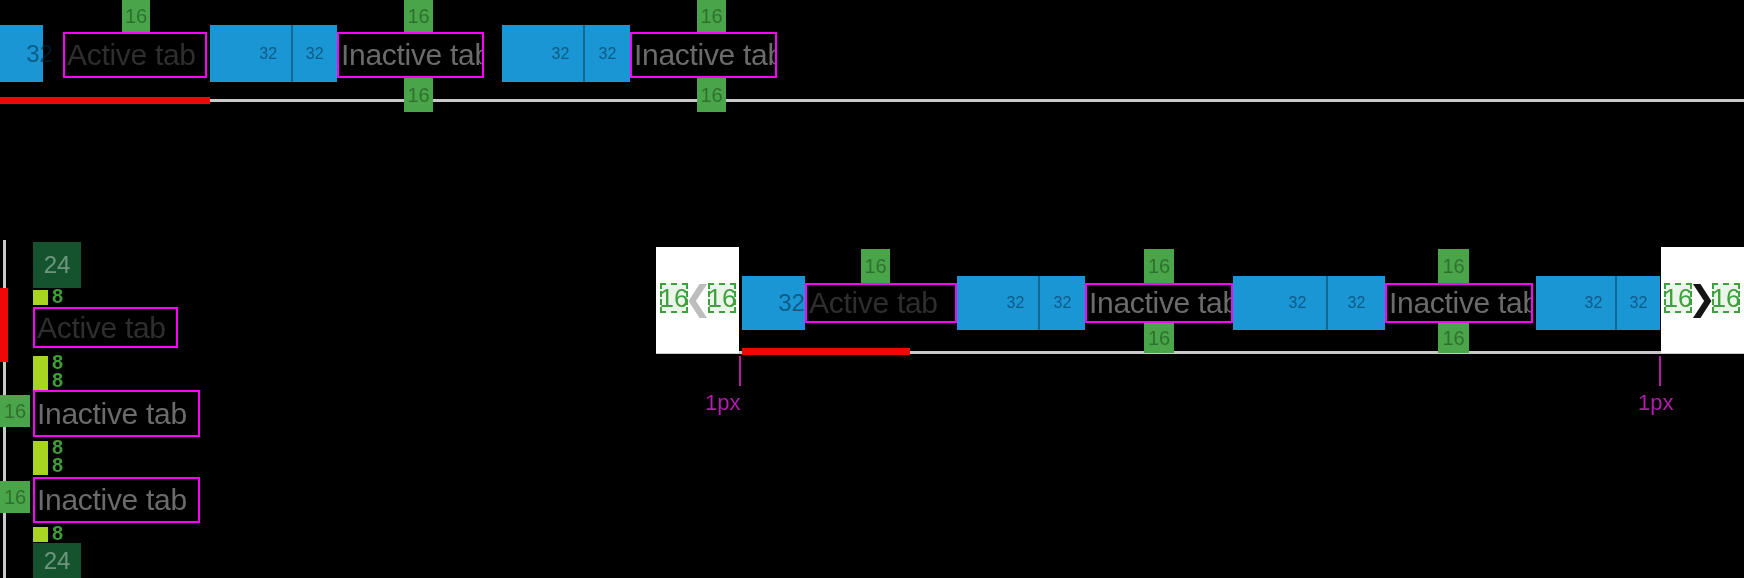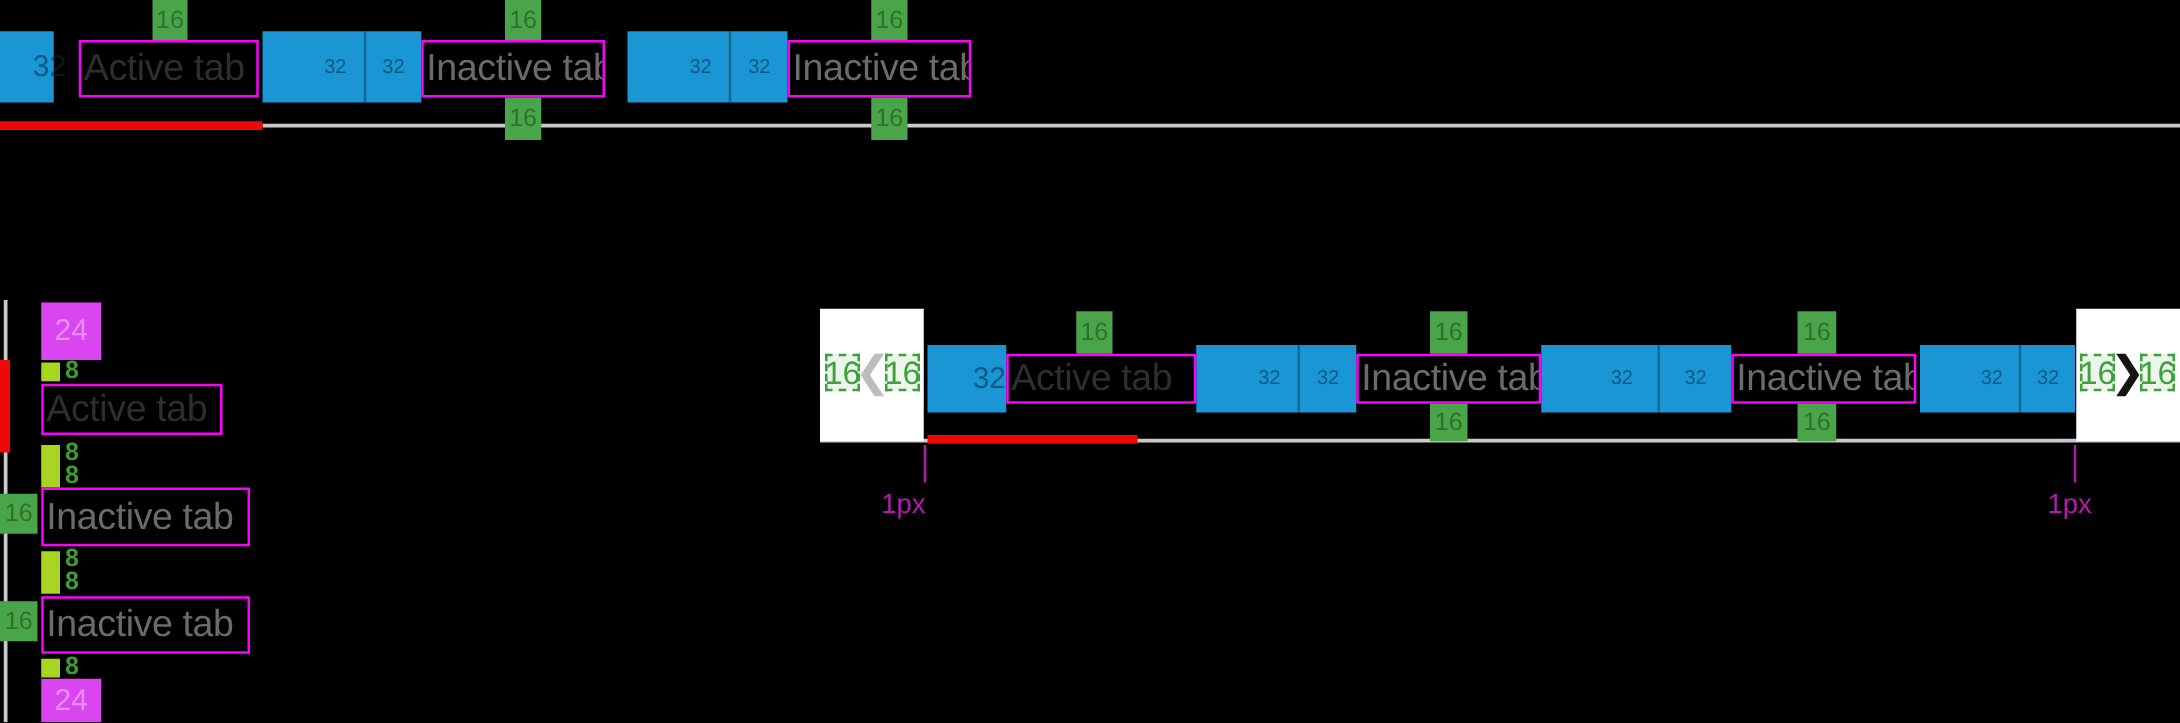--- a/index.html
+++ b/index.html
@@ -3,21 +3,21 @@
 <meta charset="utf-8">
 <style>
   html,body{margin:0;padding:0;background:#000;}
   #stage{position:relative;width:1744px;height:578px;background:#000;overflow:hidden;
          font-family:"Liberation Sans","DejaVu Sans",sans-serif;}
   .abs{position:absolute;box-sizing:border-box;}
   
   .blk-blue{background:#1996d3;color:rgba(3,42,70,0.55);padding-left:36px;}
   .blk-green{background:#4aa44a;color:rgba(8,52,8,0.45);}
   .blk-lime{background:#a8d422;}
-  .blk-teal{background:#d946ef;color:rgba(255,255,255,0.38);}
+  .blk-teal{background:#14532d;color:rgba(255,255,255,0.38);}
   .blk{display:flex;align-items:center;justify-content:center;font-size:24px;}
   .half{flex:1;display:flex;align-items:center;justify-content:center;height:100%;}
   .vdiv{width:2px;height:100%;background:rgba(0,0,0,0.3);}
   
   .labelbox{border:2px solid #fb02fb;display:flex;align-items:center;
             font-size:30px;letter-spacing:-0.3px;padding-left:2px;white-space:nowrap;overflow:hidden;}
   .t-active{color:#2e2e2e;}
   .t-inactive{color:#6b6b6b;}
   
   .underline{background:#c9c9c9;}

